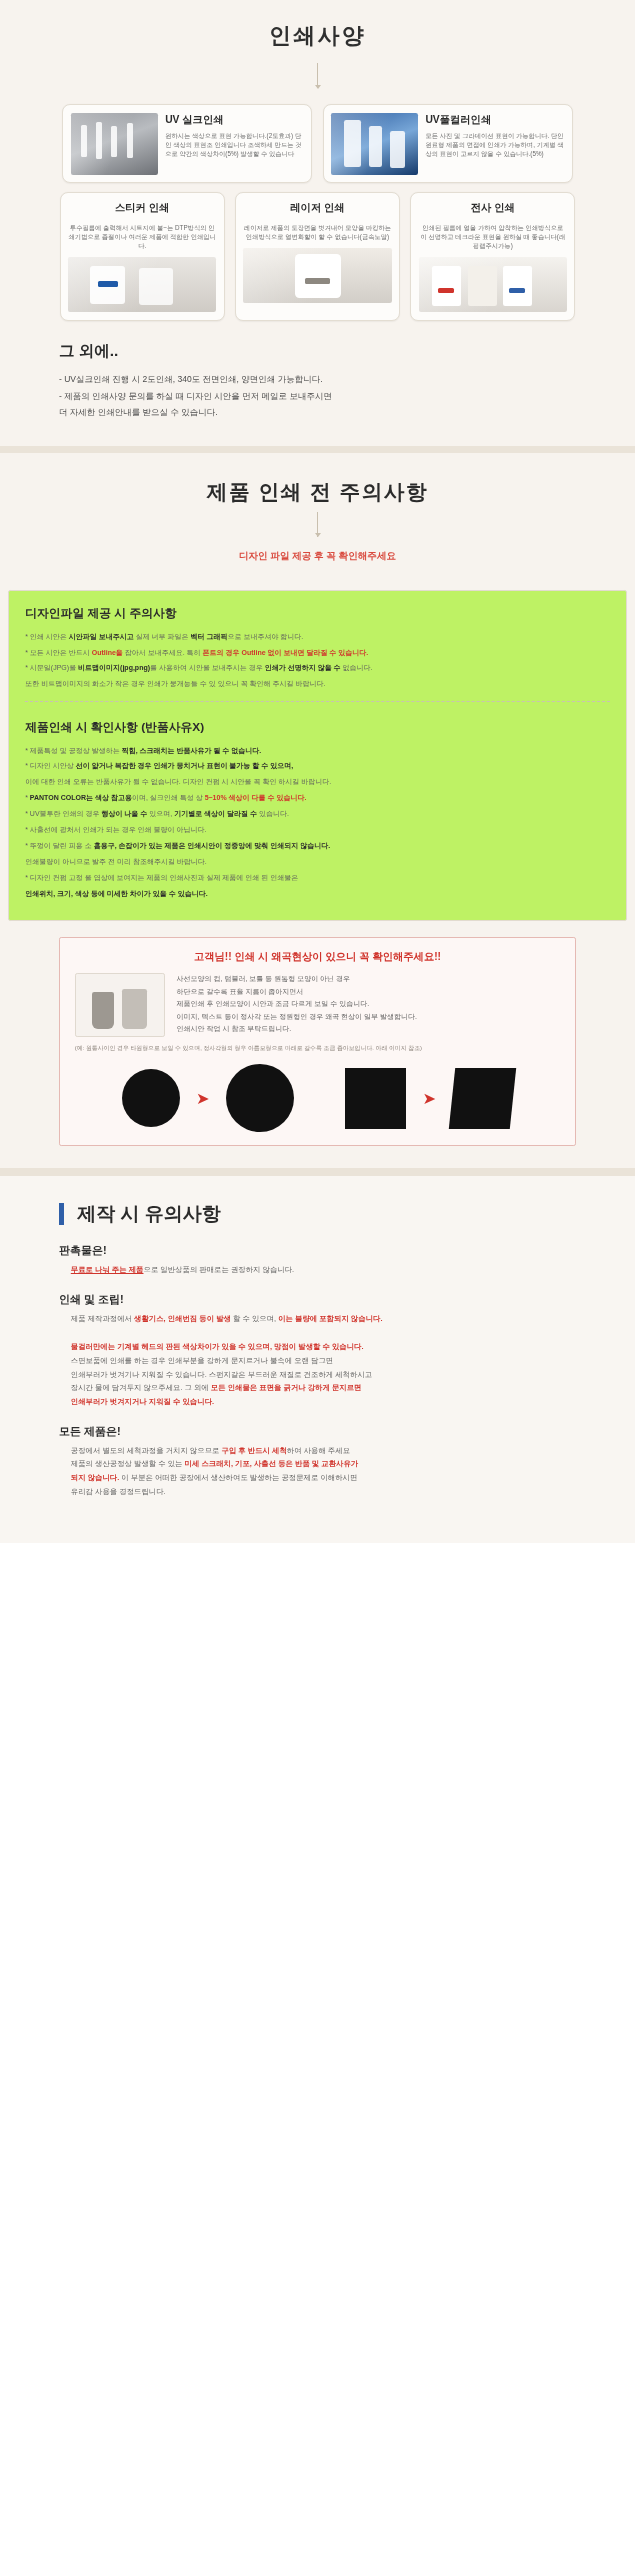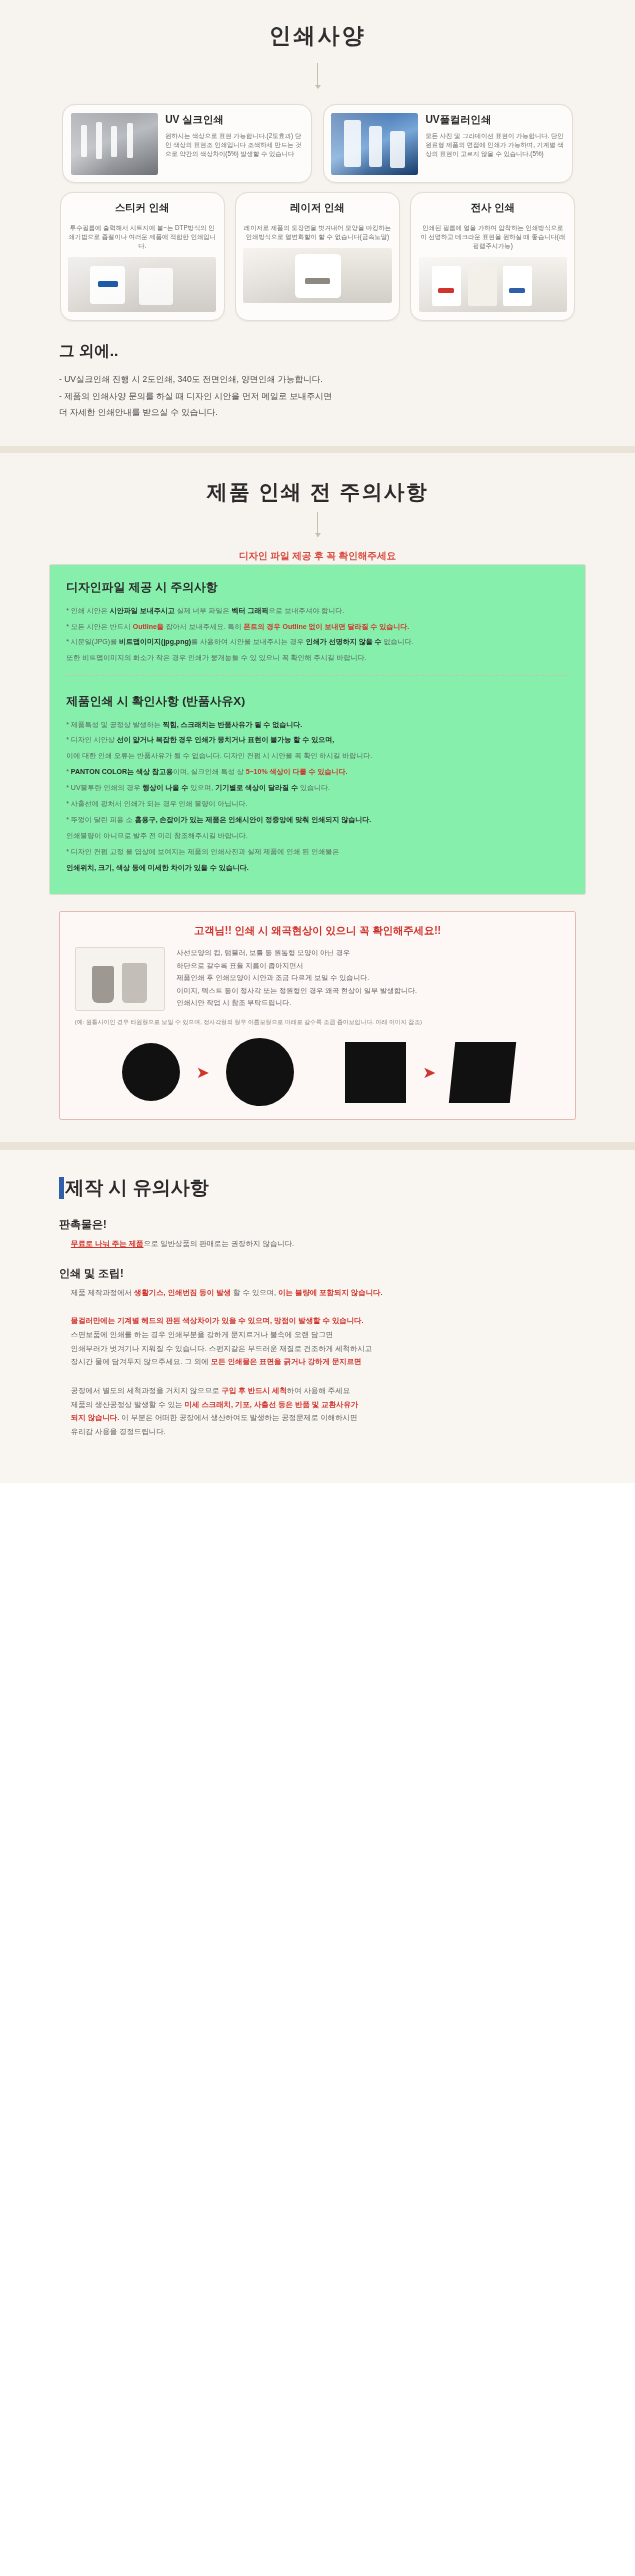--- a/index.html
+++ b/index.html
@@ -39,21 +39,21 @@
     border-left: 3px solid transparent; border-right: 3px solid transparent;
     border-top: 4.4px solid #c9bfae;
   }
 
   .cards-row {
     display: flex; justify-content: center; gap: 10.3px; margin-top: 16.2px;
   }
   .card {
     background: #fdfcfa;
     border: 0.7px solid #e3ddd2;
-    border-radius: 13px;
+    border-radius: 8px;
     padding: 7.4px;
     display: flex;
     gap: 7.4px;
     box-shadow: 0 0.7px 1.5px rgba(0,0,0,.05);
   }
   .card.wide { width: 250px; }
   .card.third { width: 165px; flex-direction: column; gap: 4.4px; }
   .thumb {
     border-radius: 2.2px;
     background: #d8d4cd;
@@ -101,21 +101,21 @@
 
   
   .sec2 { background: #f7f3ee; padding: 25px 0 22px 0; }
   .sec2-title {
     text-align: center; font-size: 20.7px; font-weight: bold; color: #2b2b2b; letter-spacing: 1.5px;
   }
   .sec2-sub {
     text-align: center; font-size: 9.6px; font-weight: bold; color: #d94a3e; margin-top: 13.3px;
   }
   .panel {
-    width: 537px; margin: 1px auto 0 auto; background: #86efac;
+    width: 619px; margin: 27px auto 0 auto; background: #bef264;
     border: 0.7px solid #e2dbcf; border-radius: 2.2px; padding: 14.8px 16.2px 16.2px 16.2px;
   }
   .panel-h {
     font-size: 11.8px; font-weight: bold; color: #2b2b2b; margin-bottom: 8.9px;
   }
   .panel-h.second { margin-top: 17.7px; }
   .bullet {
     font-size: 7px; line-height: 1.75; color: #5d5d5d; margin-bottom: 3.7px;
   }
   .bullet .b { color: #2b2b2b; font-weight: bold; }
@@ -150,21 +150,21 @@
     display: flex; align-items: center; justify-content: center; gap: 16.2px; margin-top: 10.3px;
   }
   .shape-circle-sm { width: 58px; height: 58px; border-radius: 50%; background: #111; }
   .shape-circle-lg { width: 68px; height: 68px; border-radius: 50%; background: #111; }
   .shape-sq { width: 61px; height: 61px; background: #111; }
   .shape-sq.skew { transform: skewX(-6deg); }
   .red-arrow { color: #d0342c; font-size: 16.2px; font-weight: bold; }
 
   
   .sec3 { background: #f9f6f2; padding: 25px 0 29.5px 0; }
-  .sec3-title-wrap { width: 517px; margin: 0 auto 16.2px auto; display: flex; align-items: center; gap: 1px; }
+  .sec3-title-wrap { width: 517px; margin: 0 auto 16.2px auto; display: flex; align-items: center; gap: 13px; }
   .blue-bar { width: 5.2px; height: 22px; background: #2f5fa8; }
   .sec3-title { font-size: 19px; font-weight: bold; color: #2b2b2b; }
   .block { width: 517px; margin: 0 auto 14.8px auto; }
   .block-h { font-size: 11px; font-weight: bold; color: #2b2b2b; margin-bottom: 5.2px; }
   .block-p { font-size: 7.4px; line-height: 1.85; color: #5d5d5d; padding-left: 11.8px; }
   .block-p .red { color: #d0342c; font-weight: bold; }
   .block-p .ul { text-decoration: underline; }
 </style>
 </head>
 <body>
@@ -352,23 +352,27 @@
 
     <div class="block">
       <div class="block-p">
         <span class="red">물걸러만에는 기계별 헤드의 판된 색상차이가 있을 수 있으며, 망점이 발생할 수 있습니다.</span>
       </div>
       <div class="block-p">스면보품에 인쇄를 하는 경우 인쇄부분을 강하게 문지르거나 불속에 오랜 담그면</div>
       <div class="block-p">인쇄부러가 벗겨기나 지워질 수 있습니다. 스펀지같은 부드러운 재질로 건조하게 세척하시고</div>
       <div class="block-p">
         <span>장시간 물에 담겨두지 않으주세요. 그 외에 </span><span class="red">모든 인쇄물은 표면을 긁거나 강하게 문지르면</span>
       </div>
+      <div class="block-p">
+        <span class="red">인쇄부러가 벗겨지거나 지워질 수 있습니다.</span>
+      </div>
     </div>
 
     <div class="block">
+      <div class="block-h">모든 제품은!</div>
       <div class="block-p">
         <span>공장에서 별도의 세척과정을 거치지 않으므로 </span><span class="red">구입 후 반드시 세척</span><span>하여 사용해 주세요</span>
       </div>
       <div class="block-p">
         <span>제품의 생산공정상 발생할 수 있는 </span><span class="red">미세 스크래치, 기포, 사출선 등은 반품 및 교환사유가</span>
       </div>
       <div class="block-p">
         <span class="red">되지 않습니다.</span><span> 이 부분은 어떠한 공장에서 생산하여도 발생하는 공정문제로 이해하시면</span>
       </div>
       <div class="block-p">유리감 사용을 경정드립니다.</div>

